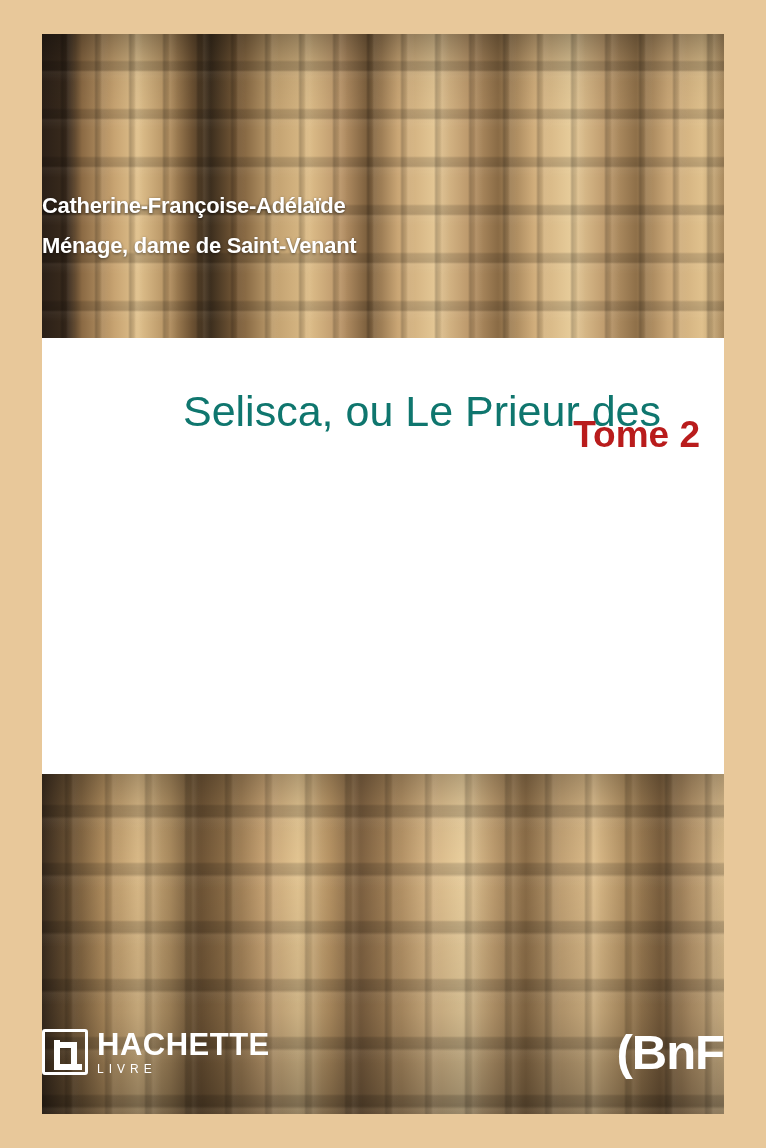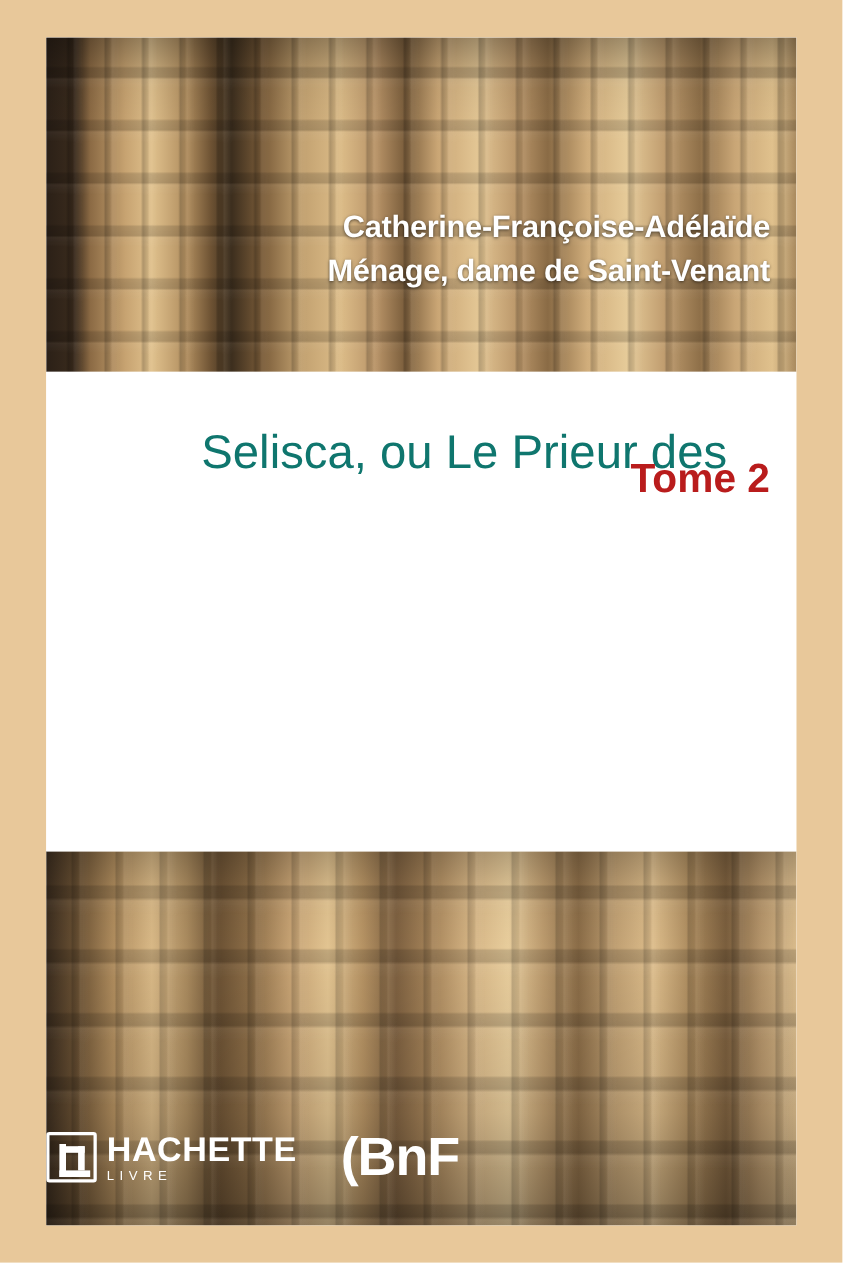--- a/index.html
+++ b/index.html
@@ -94,26 +94,25 @@
         rgba(255,255,255,0.06) 31px, rgba(0,0,0,0.00) 40px);
     opacity: 0.8;
   }
 
   
   .author {
     position: absolute;
     left: 0;
     top: 152px;
     width: 682px;
-    text-align: right;
     padding-right: 24px;
     box-sizing: border-box;
     color: #ffffff;
     font-weight: bold;
-    font-size: 28px;
+    font-size: 22px;
     line-height: 40px;
     letter-spacing: -0.3px;
     text-shadow: 0 1px 3px rgba(0,0,0,0.55);
     z-index: 3;
   }
   .author .line { display: block; white-space: nowrap; }
 
   
   .white-zone {
     position: absolute;
@@ -151,21 +150,21 @@
 
   
   .footer {
     position: absolute;
     left: 0;
     bottom: 26px;
     width: 682px;
     height: 72px;
     display: flex;
     align-items: center;
-    justify-content: flex-start;
+    justify-content: space-between;
     gap: 40px;
     z-index: 5;
   }
   .hachette {
     display: flex;
     align-items: center;
     gap: 9px;
     color: #ffffff;
   }
   .hachette .h-mark {

